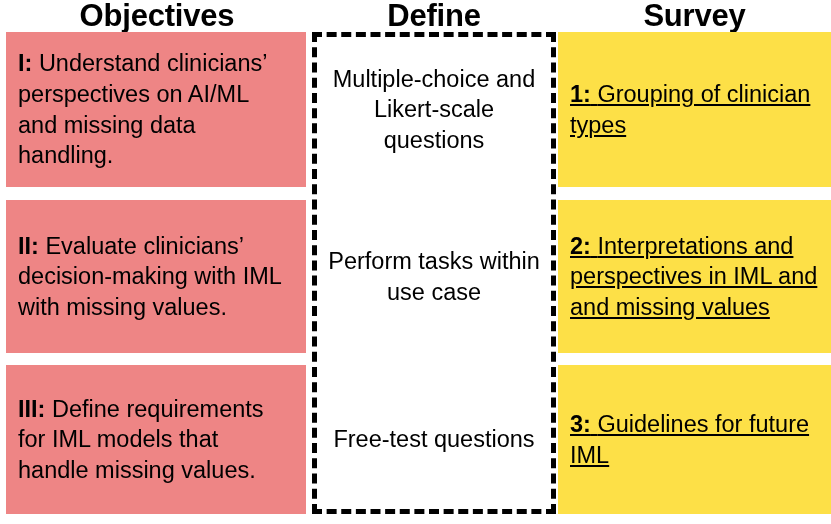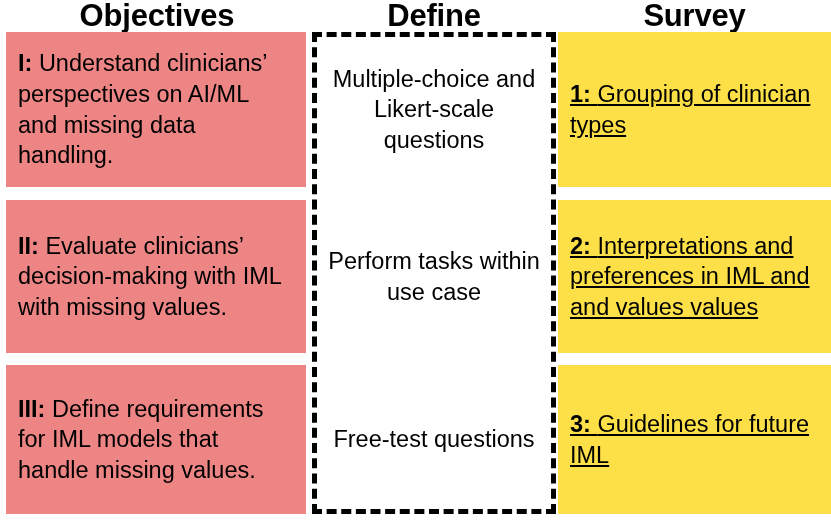--- a/index.html
+++ b/index.html
@@ -145,21 +145,21 @@
     <div class="cell yellow row1">
       <div class="cell-text">
         <b>1:</b>
         <span>Grouping of clinician types</span>
       </div>
     </div>
 
     <div class="cell yellow row2">
       <div class="cell-text">
         <b>2:</b>
-        <span>Interpretations and preferences in IML and and values values</span>
+        <span>Interpretations and perspectives in IML and and missing values</span>
       </div>
     </div>
 
     <div class="cell yellow row3">
       <div class="cell-text">
         <b>3:</b>
         <span>Guidelines for future IML</span>
       </div>
     </div>
   </div>

